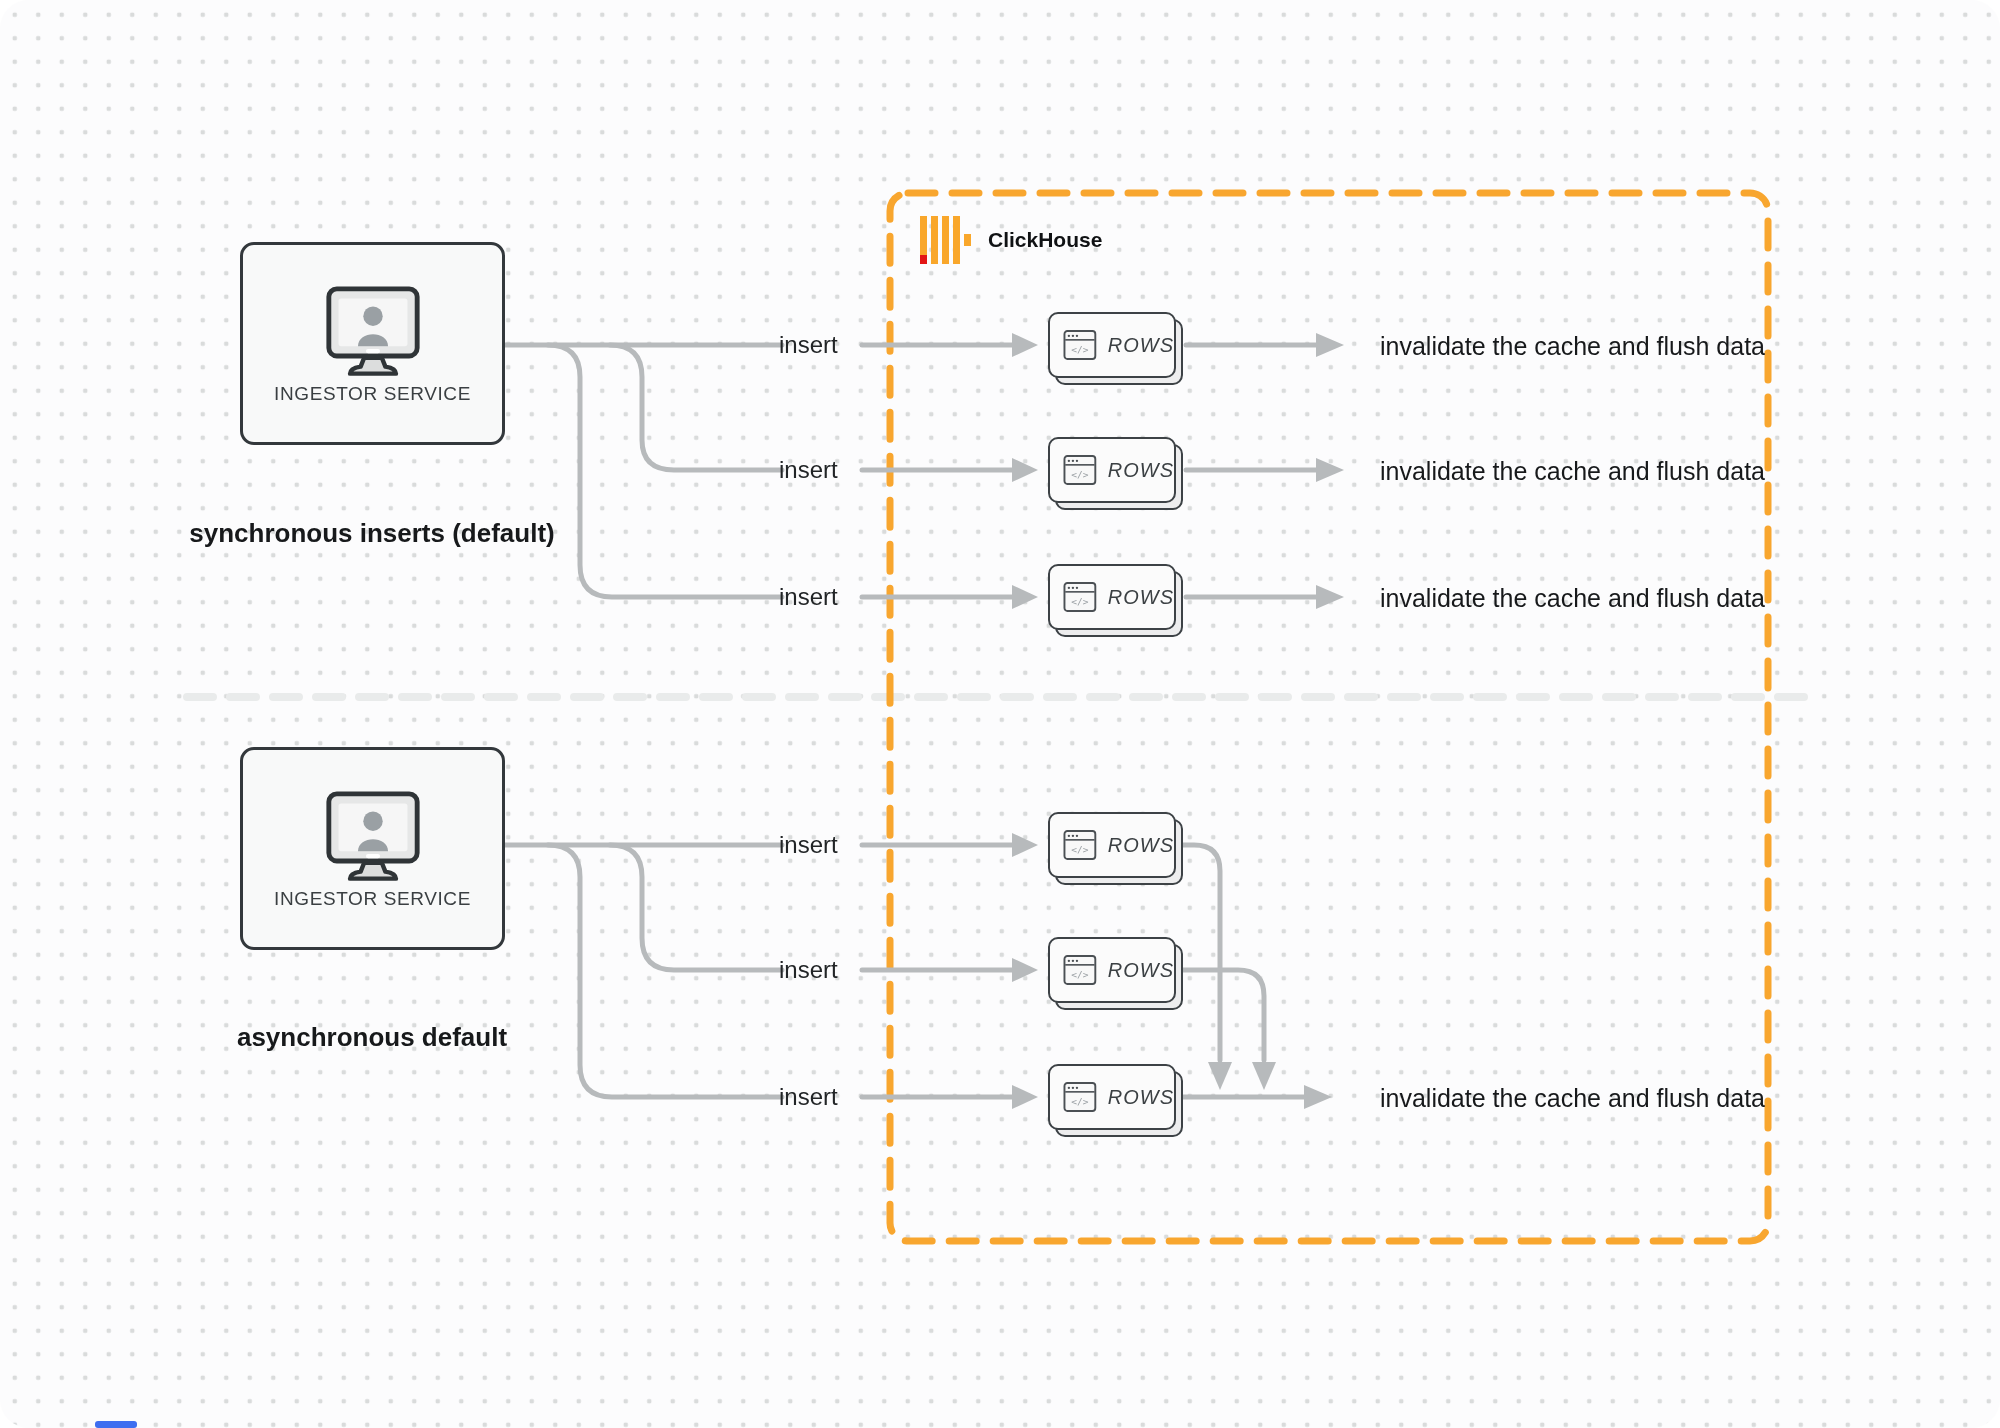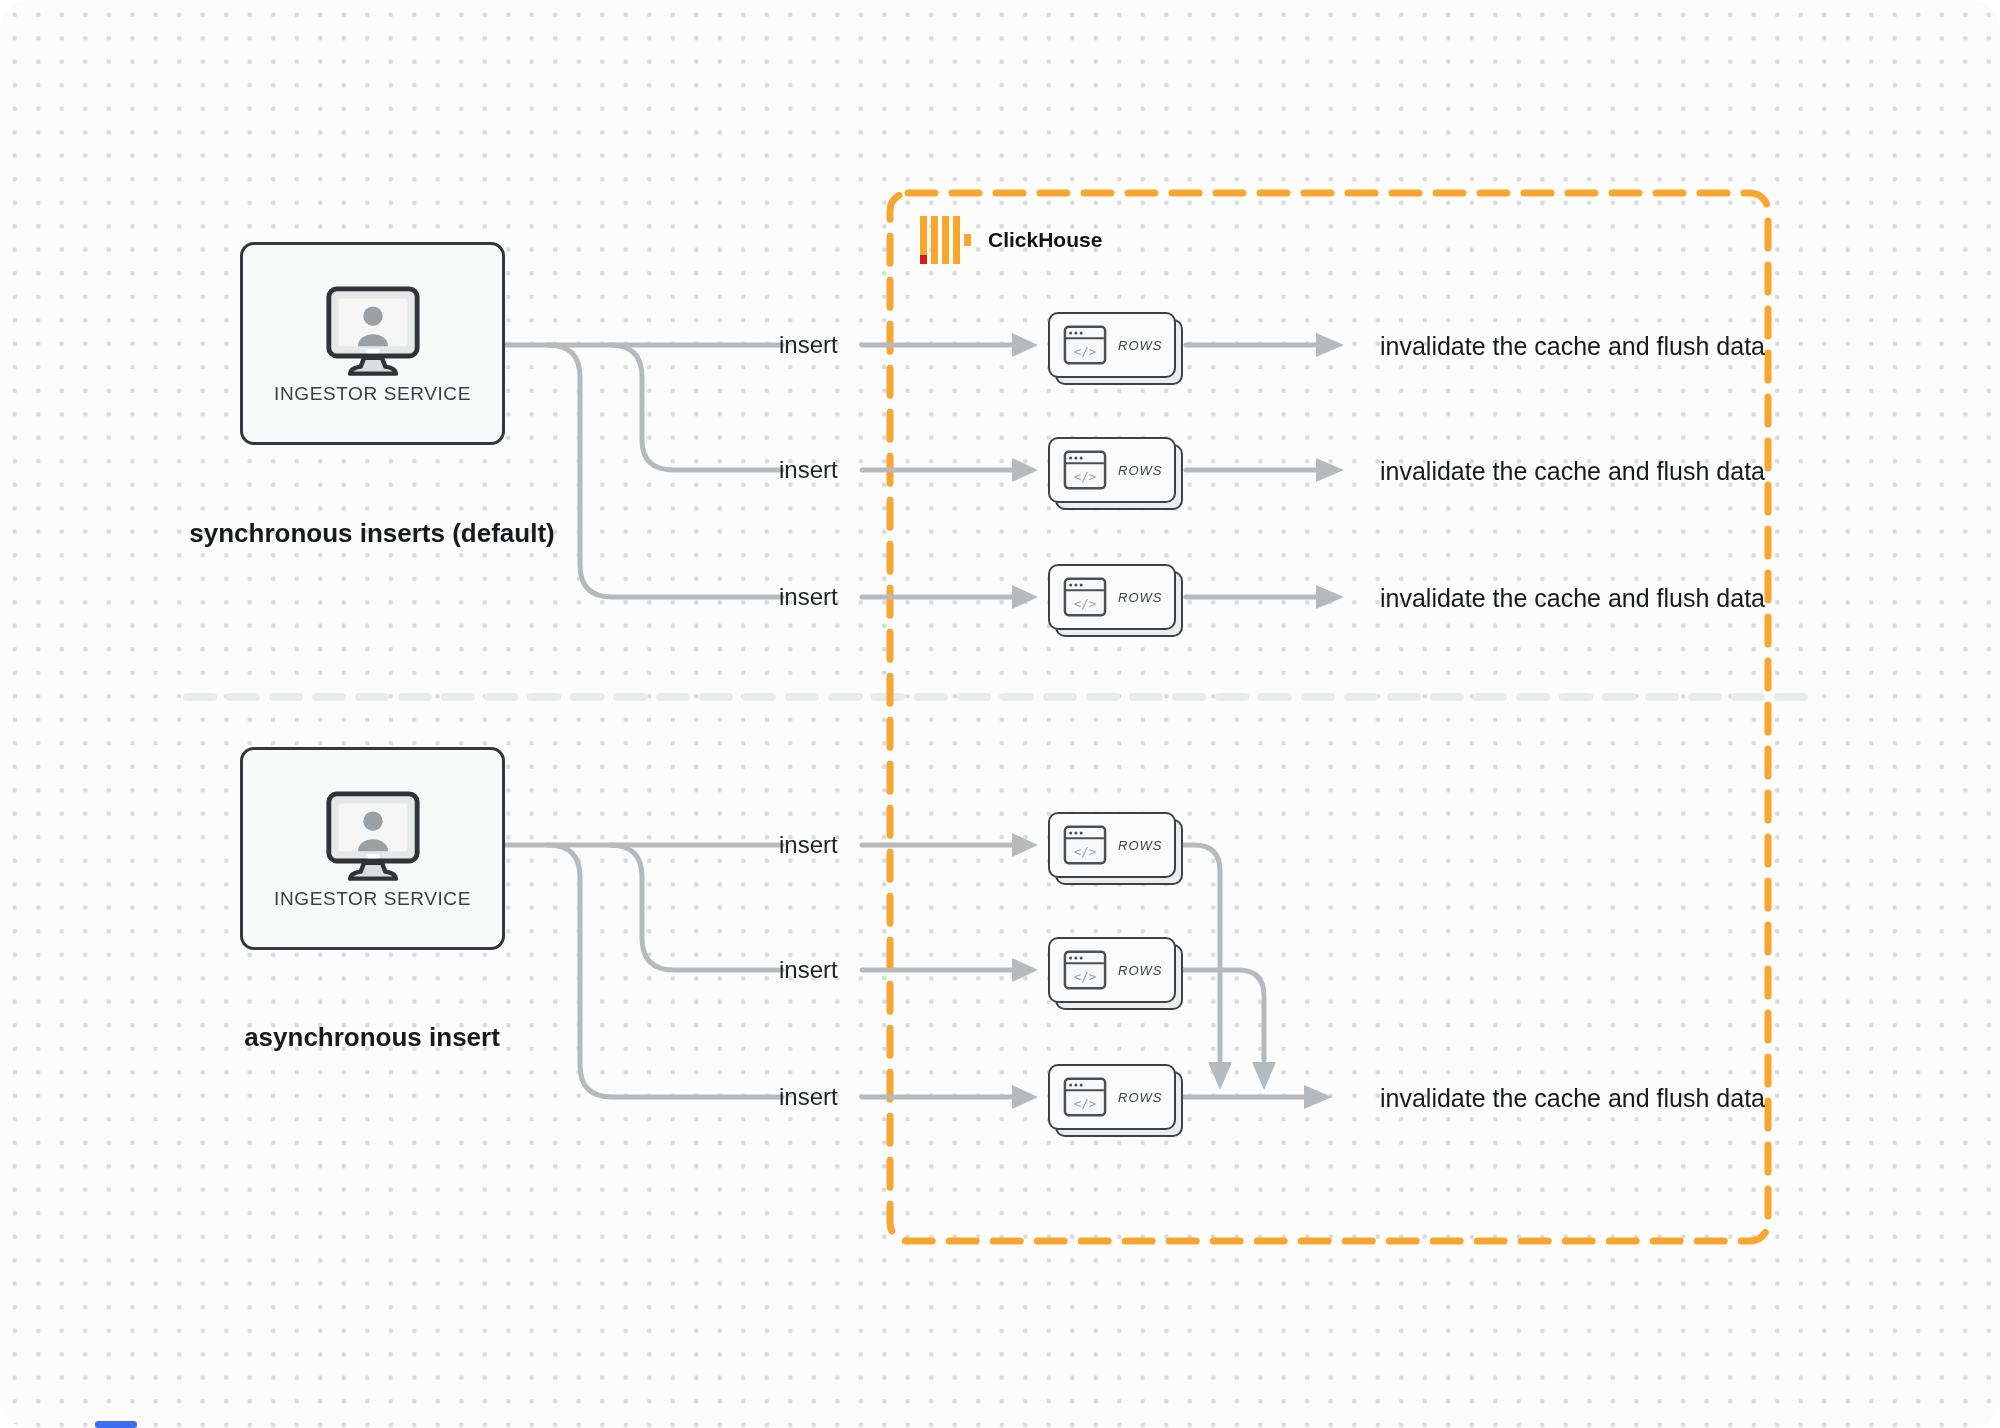--- a/index.html
+++ b/index.html
@@ -51,21 +51,21 @@
   .rows-card .shadow {
     position:absolute; left:7px; top:7px; width:128px; height:66px;
     border:2.5px solid #3d4246; border-radius:10px; background:#ededee;
   }
   .rows-card .face {
     position:absolute; left:0; top:0; width:128px; height:66px;
     border:2.5px solid #3d4246; border-radius:10px; background:#fbfbfb;
     display:flex; align-items:center; gap:11px; padding-left:13px;
   }
   .rows-text {
-    font-size:13px; font-style:italic; letter-spacing:1px; color:#3b4043;
+    font-size:20px; font-style:italic; letter-spacing:1px; color:#3b4043;
     font-weight:500;
   }
   .blue-artifact {
     position:absolute; left:95px; top:1421px; width:42px; height:7px;
     background:#3e6ef0; border-radius:3px; z-index:2;
   }
 </style>
 </head>
 <body>
 
@@ -201,21 +201,21 @@
       <rect x="10" y="6" width="100" height="76" rx="9" fill="#e6e7e7" stroke="#2f3437" stroke-width="5.5"></rect>
       <rect x="21" y="17" width="78" height="54" rx="3" fill="#f6f6f6"></rect>
       <circle cx="60" cy="37" r="11" fill="#9aa0a4"></circle>
       <path d="M43 71 C43 53 77 53 77 71 Z" fill="#9aa0a4"></path>
       <rect x="52" y="74" width="16" height="5" rx="2.5" fill="#ffffff"></rect>
       <path d="M50 84 L70 84 L74 94 Q86 96 86 102 L34 102 Q34 96 46 94 Z" fill="#dcdddd" stroke="#2f3437" stroke-width="5" stroke-linejoin="round"></path>
     </svg>
     <span class="ingestor-label">INGESTOR SERVICE</span>
   </div>
 
-  <div class="caption" style="left:152px; top:1022px;">asynchronous insert</div>
+  <div class="caption" style="left:152px; top:1022px;">asynchronous default</div>
 
   <span class="insert-label" style="left:779px; top:831px;">insert</span>
   <span class="insert-label" style="left:779px; top:956px;">insert</span>
   <span class="insert-label" style="left:779px; top:1083px;">insert</span>
 
   <div class="rows-card" style="left:1048px; top:812px;">
     <div class="shadow"></div>
     <div class="face">
       <svg width="44" height="42" viewBox="0 0 46 42">
         <rect x="2" y="2" width="42" height="38" rx="4" fill="#f8f8f8" stroke="#4b5054" stroke-width="2.6"></rect>

